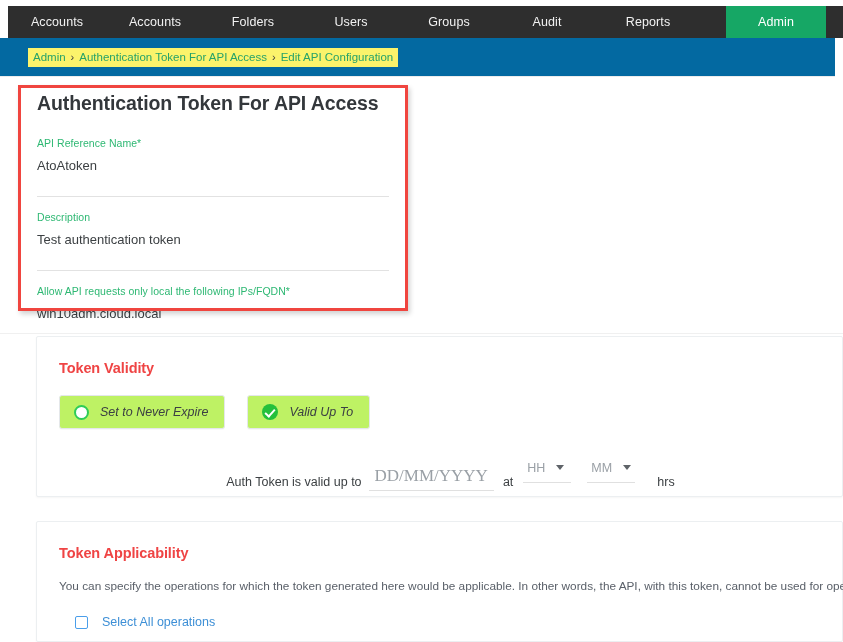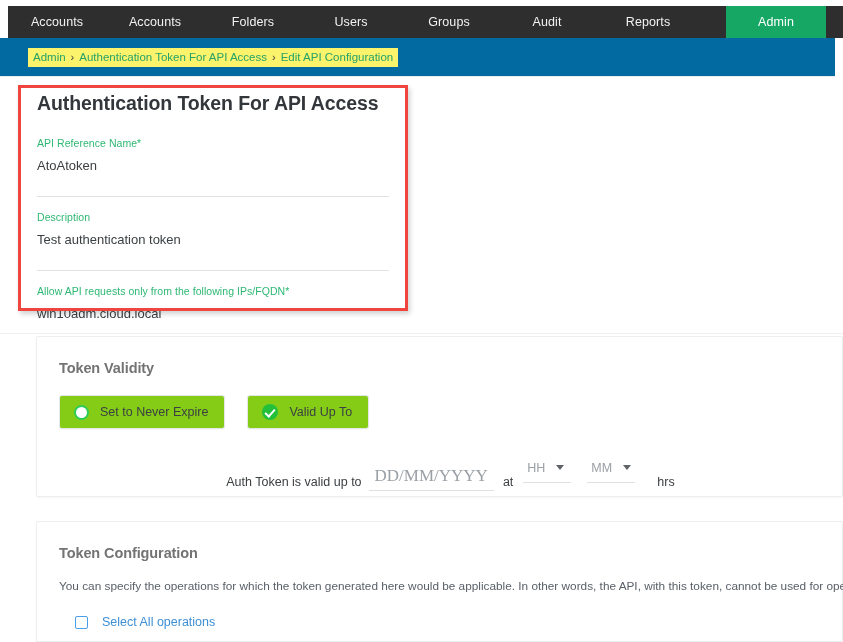--- a/index.html
+++ b/index.html
@@ -125,42 +125,43 @@
     background: #ffffff;
     border: 1px solid #eceff1;
     border-radius: 2px;
     box-shadow: 0 1px 2px rgba(0,0,0,.04);
   }
   #card-validity { left: 36px; top: 336px; width: 807px; height: 161px; }
   #card-applicability { left: 36px; top: 521px; width: 807px; height: 121px; }
 
   .card-title {
     font-size: 14.5px;
-    color: #737373;
+    color: #ef4444;
     font-weight: bold;
     margin: 23px 0 0 22px;
     letter-spacing: -.1px;
   }
 
   
   .toggle-row {
     display: flex;
     gap: 22px;
     margin: 19px 0 0 22px;
   }
   .toggle {
     display: flex;
     align-items: center;
     gap: 11px;
     border: 1px solid #e4e7ea;
     border-radius: 3px;
-    background: #84cc16;
+    background: #bef264;
     padding: 8px 16px 8px 14px;
     cursor: pointer;
     box-shadow: 0 1px 1px rgba(0,0,0,.03);
+    font-style: italic;
   }
   .toggle-label { font-size: 12.5px; color: #3c4043; white-space: nowrap; }
   .ring {
     width: 15px; height: 15px;
     border-radius: 50%;
     border: 2px solid #2ecc57;
     background: #fff;
     flex: 0 0 auto;
   }
   .check-circle {
@@ -285,21 +286,21 @@
       <div class="field-label">API Reference Name*</div>
       <div class="field-value">AtoAtoken</div>
     </div>
 
     <div class="field">
       <div class="field-label">Description</div>
       <div class="field-value">Test authentication token</div>
     </div>
 
     <div class="field">
-      <div class="field-label">Allow API requests only from the following IPs/FQDN*</div>
+      <div class="field-label">Allow API requests only local the following IPs/FQDN*</div>
       <div class="field-value">win10adm.cloud.local</div>
     </div>
   </div>
 
   <div class="redbox"></div>
 
   <div class="divider"></div>
 
   <div class="card" id="card-validity">
     <div class="card-title">Token Validity</div>
@@ -325,21 +326,21 @@
       </span>
       <span class="dt-select">
         <span>MM</span>
         <span class="caret"></span>
       </span>
       <span class="dt-text dt-hrs">hrs</span>
     </div>
   </div>
 
   <div class="card" id="card-applicability">
-    <div class="card-title">Token Configuration</div>
+    <div class="card-title">Token Applicability</div>
     <div class="applic-desc">You can specify the operations for which the token generated here would be applicable. In other words, the API, with this token, cannot be used for operations</div>
     <div class="select-all-row">
       <span class="cbox"></span>
       <span class="select-all-label">Select All operations</span>
     </div>
   </div>
 
 </div>
 
 </body></html>

